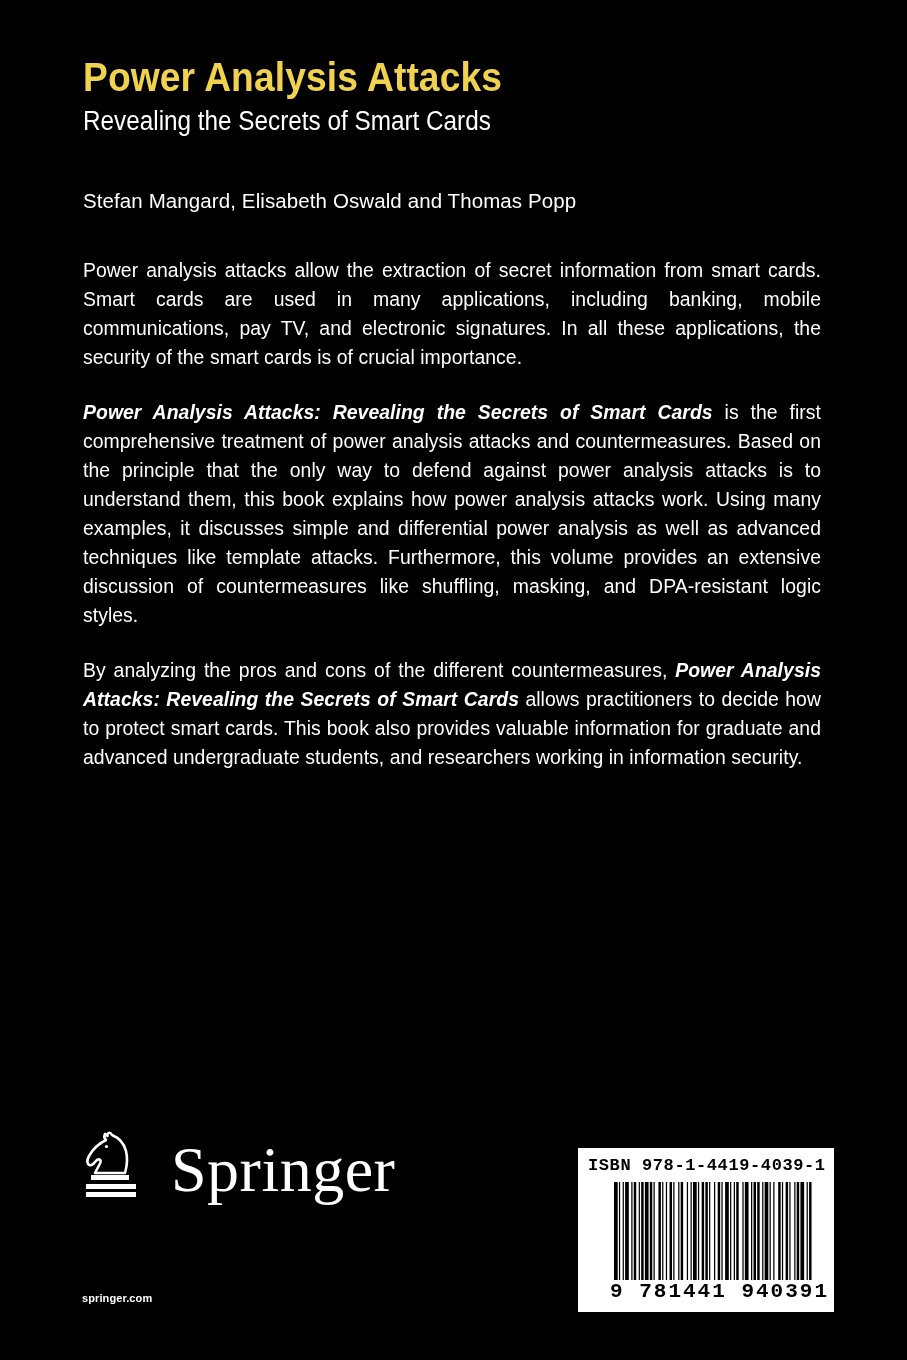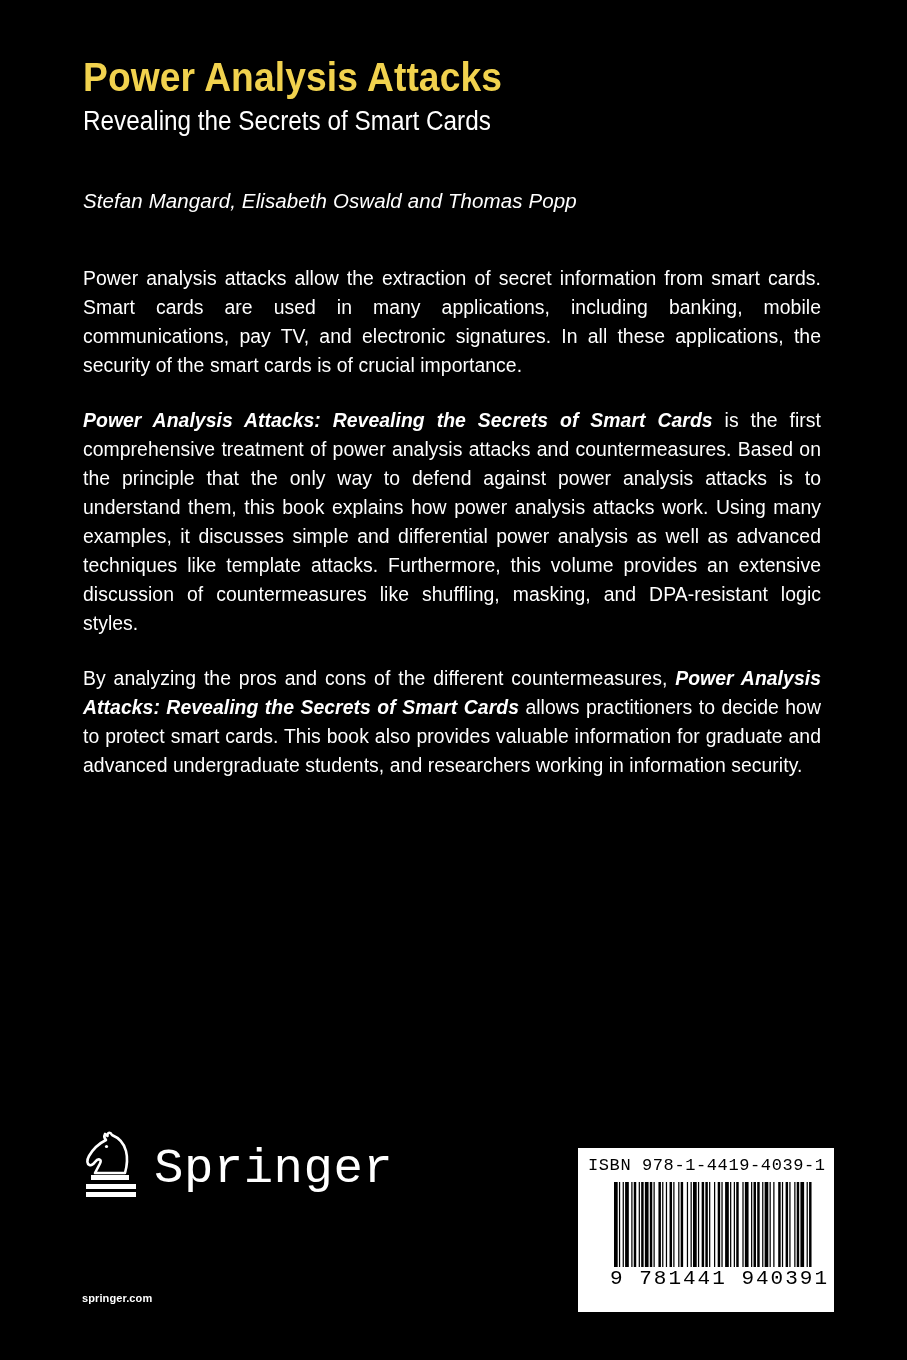--- a/index.html
+++ b/index.html
@@ -54,28 +54,27 @@
   
   .authors {
     position: absolute;
     left: 83px;
     top: 188px;
     font-size: 20.5px;
     line-height: 26px;
     color: #ffffff;
     letter-spacing: 0.1px;
     white-space: nowrap;
-    font-style: italic;
   }
 
   
   .blurb {
     position: absolute;
     left: 83px;
-    top: 264px;
+    top: 256px;
     width: 738px;
   }
   .blurb p {
     margin: 0 0 26px 0;
     font-size: 19.4px;
     line-height: 29px;
     color: #ffffff;
     text-align: justify;
     letter-spacing: 0.05px;
   }
@@ -94,25 +93,25 @@
     top: 1128px;
     display: flex;
     align-items: flex-end;
   }
   .knight-mark {
     width: 62px;
     height: 74px;
     display: block;
   }
   .springer-word {
-    font-family: Liberation Mono, monospace;
-    font-size: 49px;
+    font-family: Liberation Serif, serif;
+    font-size: 64px;
     line-height: 49px;
     color: #ffffff;
-    margin-left: 12px;
+    margin-left: 29px;
     margin-bottom: 8px;
     letter-spacing: 0.5px;
   }
 
   
   .springer-url {
     position: absolute;
     left: 82px;
     top: 1292px;
     font-size: 11px;
@@ -123,23 +122,24 @@
 
   
   .barcode-box {
     position: absolute;
     left: 578px;
     top: 1148px;
     width: 256px;
     height: 164px;
     background: #ffffff;
     box-sizing: border-box;
-    padding: 8px 10px 21px 10px;
+    padding: 8px 10px 8px 10px;
     display: flex;
     flex-direction: column;
+    font-weight: bold;
   }
   .isbn-text {
     font-family: "Liberation Mono", "DejaVu Sans Mono", monospace;
     font-size: 17px;
     line-height: 20px;
     color: #000000;
     letter-spacing: 0.6px;
     white-space: nowrap;
     text-align: center;
   }

